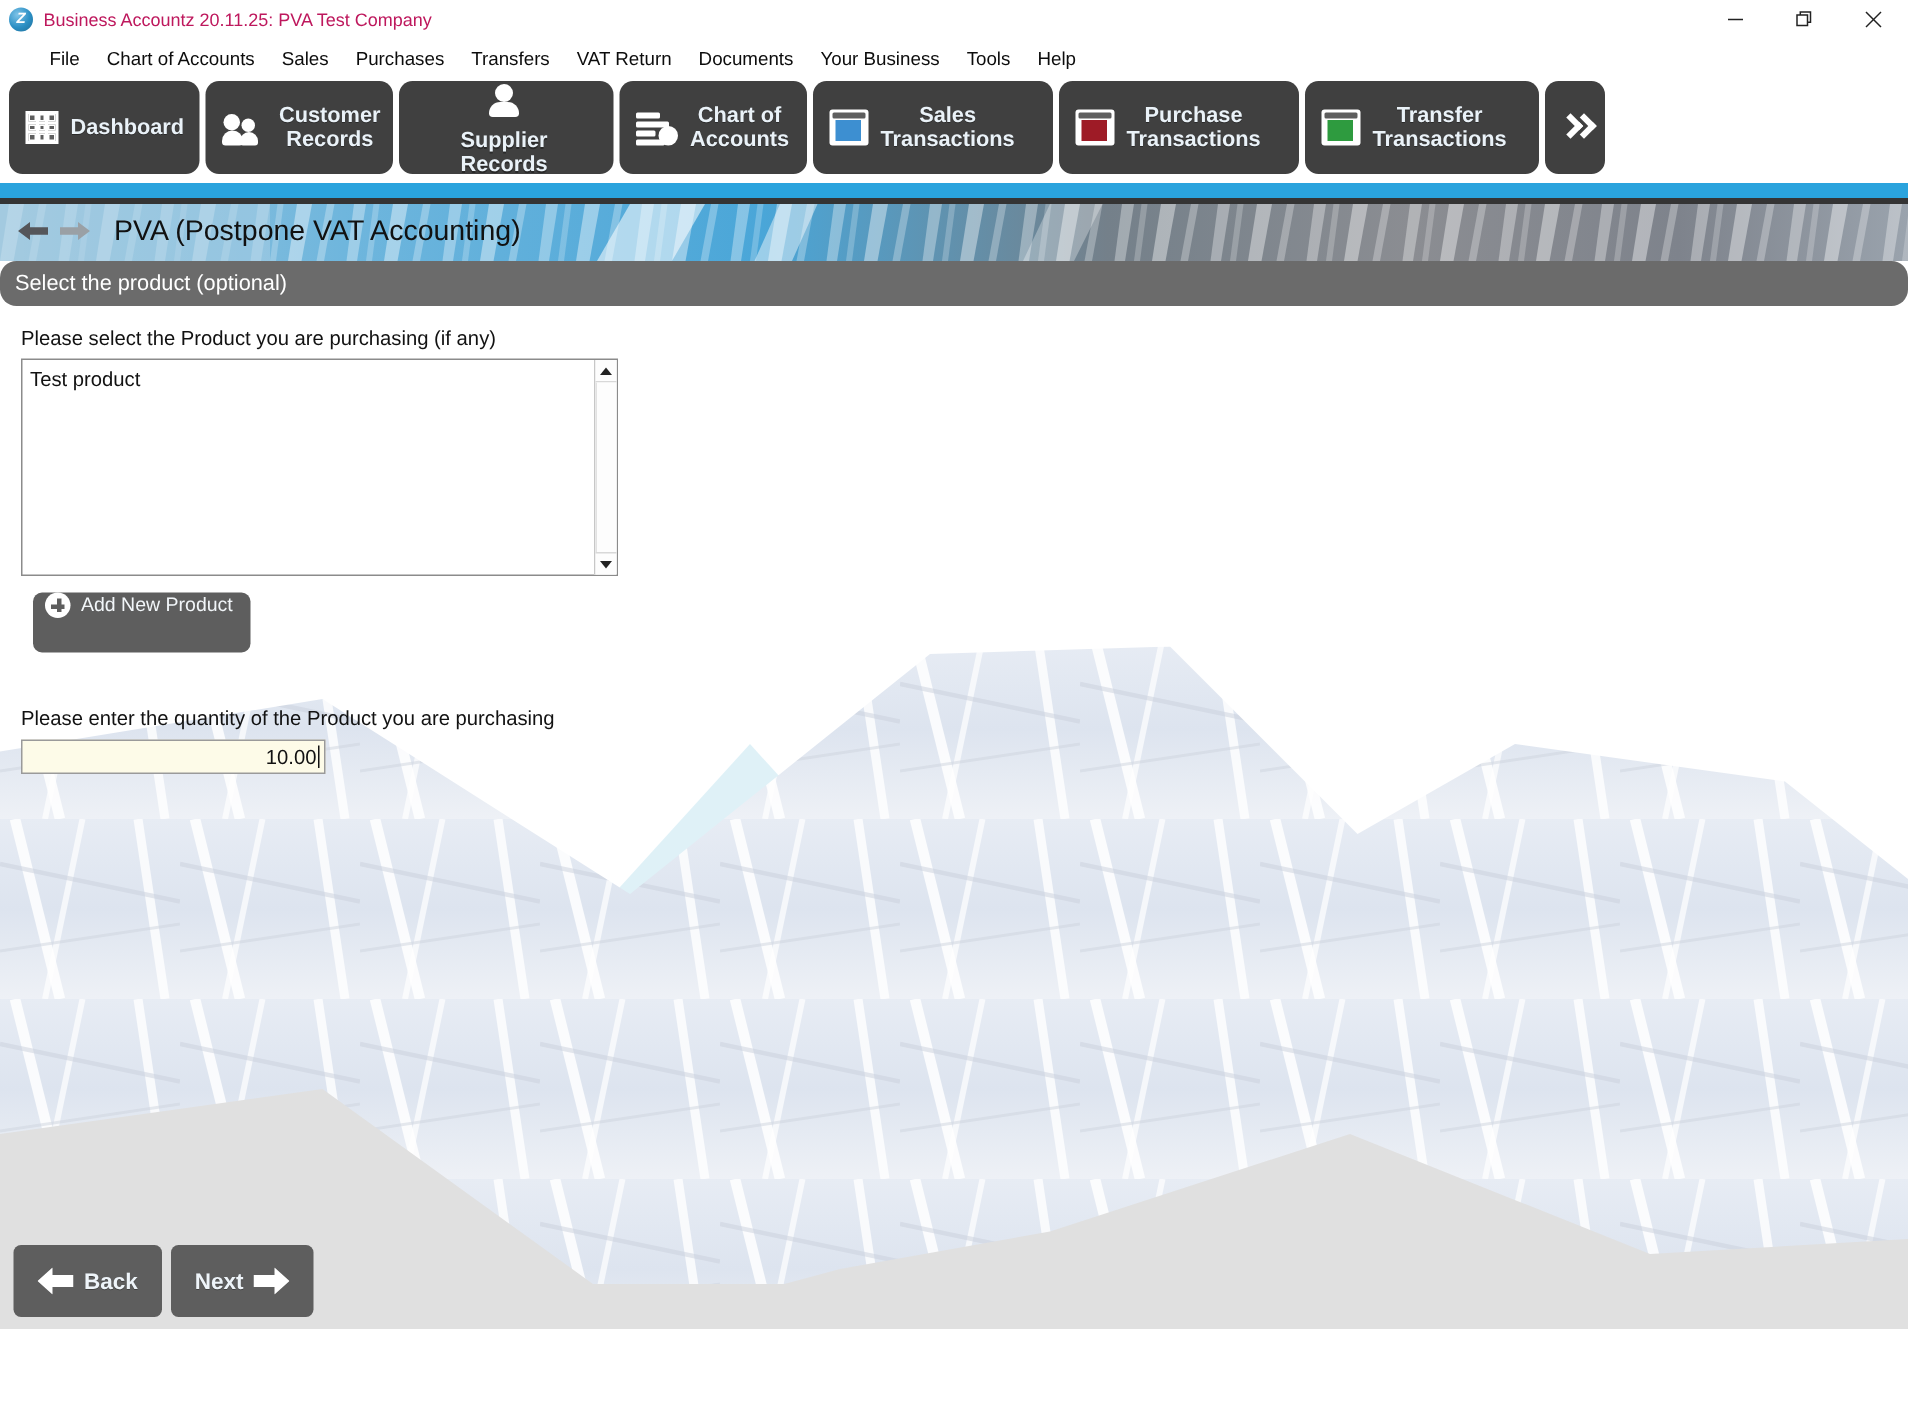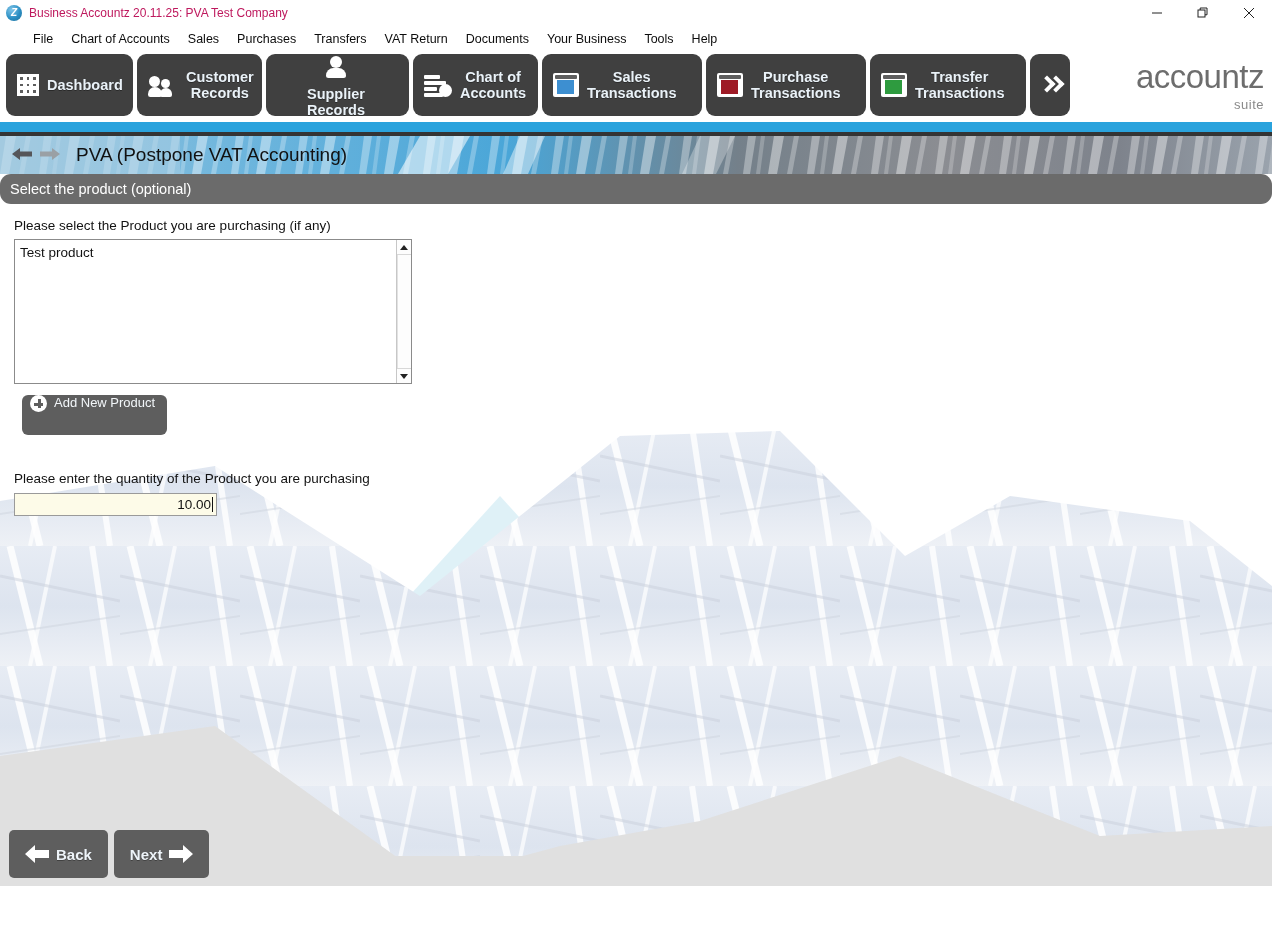--- a/index.html
+++ b/index.html
@@ -348,24 +348,20 @@
       </div>
     </div>
 
     <div class="tbtn more">
       <div class="ico-chevrons">
         <div class="chev"></div>
           <div class="chev"></div>
       </div>
     </div>
 
-    <div class="logo">
-      <div class="word">accountz</div>
-      <div class="sub">suite</div>
-    </div>
   </div>
 
   <div class="blue-rule"></div>
   <div class="dark-rule"></div>
 
   <div class="banner">
     <svg class="banner-bg" viewBox="0 0 1272 38" preserveAspectRatio="none">
       <defs>
         <linearGradient id="bnG" x1="0" y1="0" x2="1" y2="0">
           <stop offset="0" stop-color="#9ec6dc"></stop>

